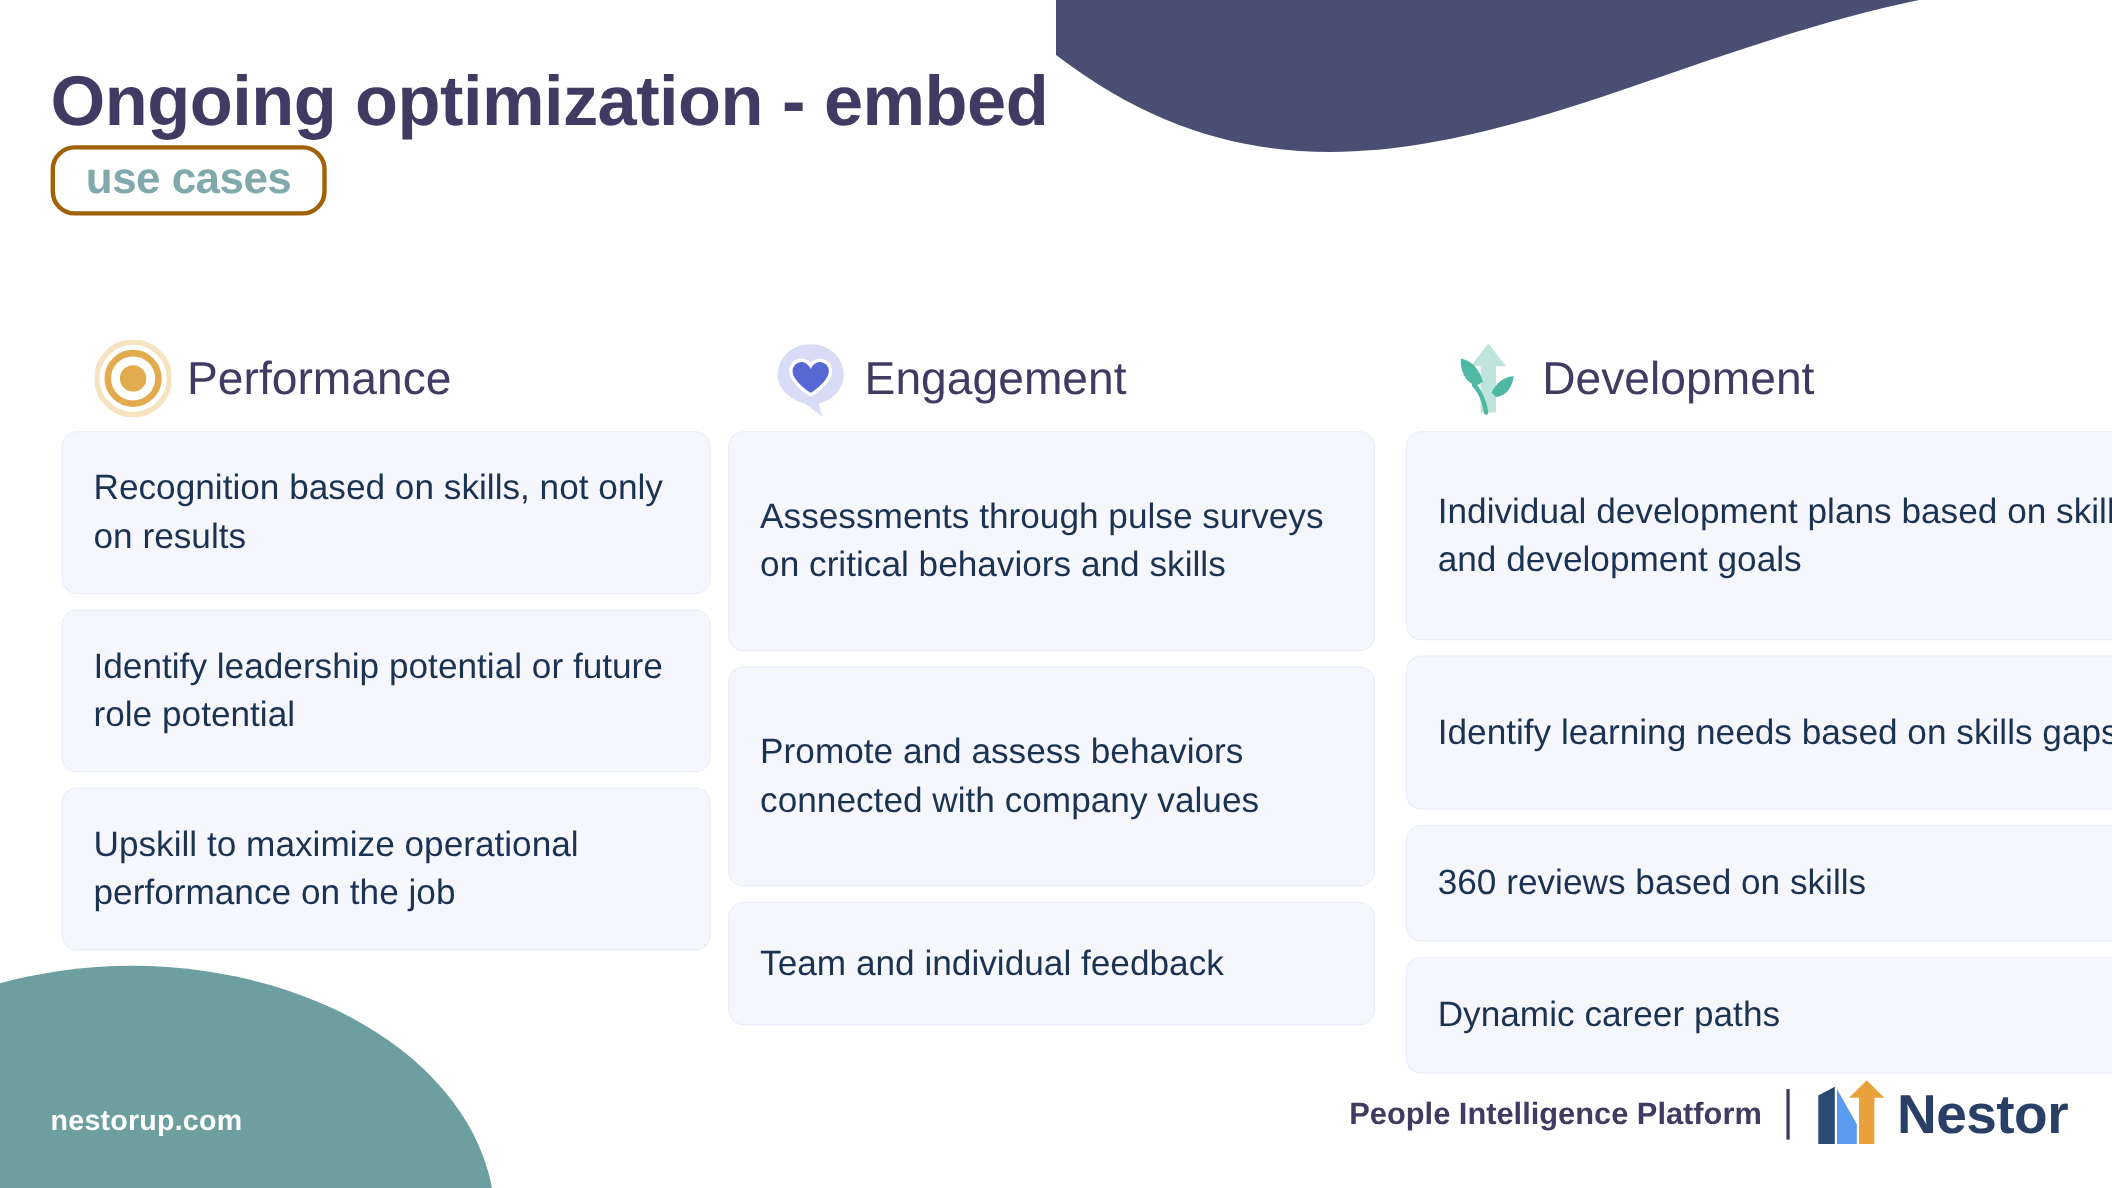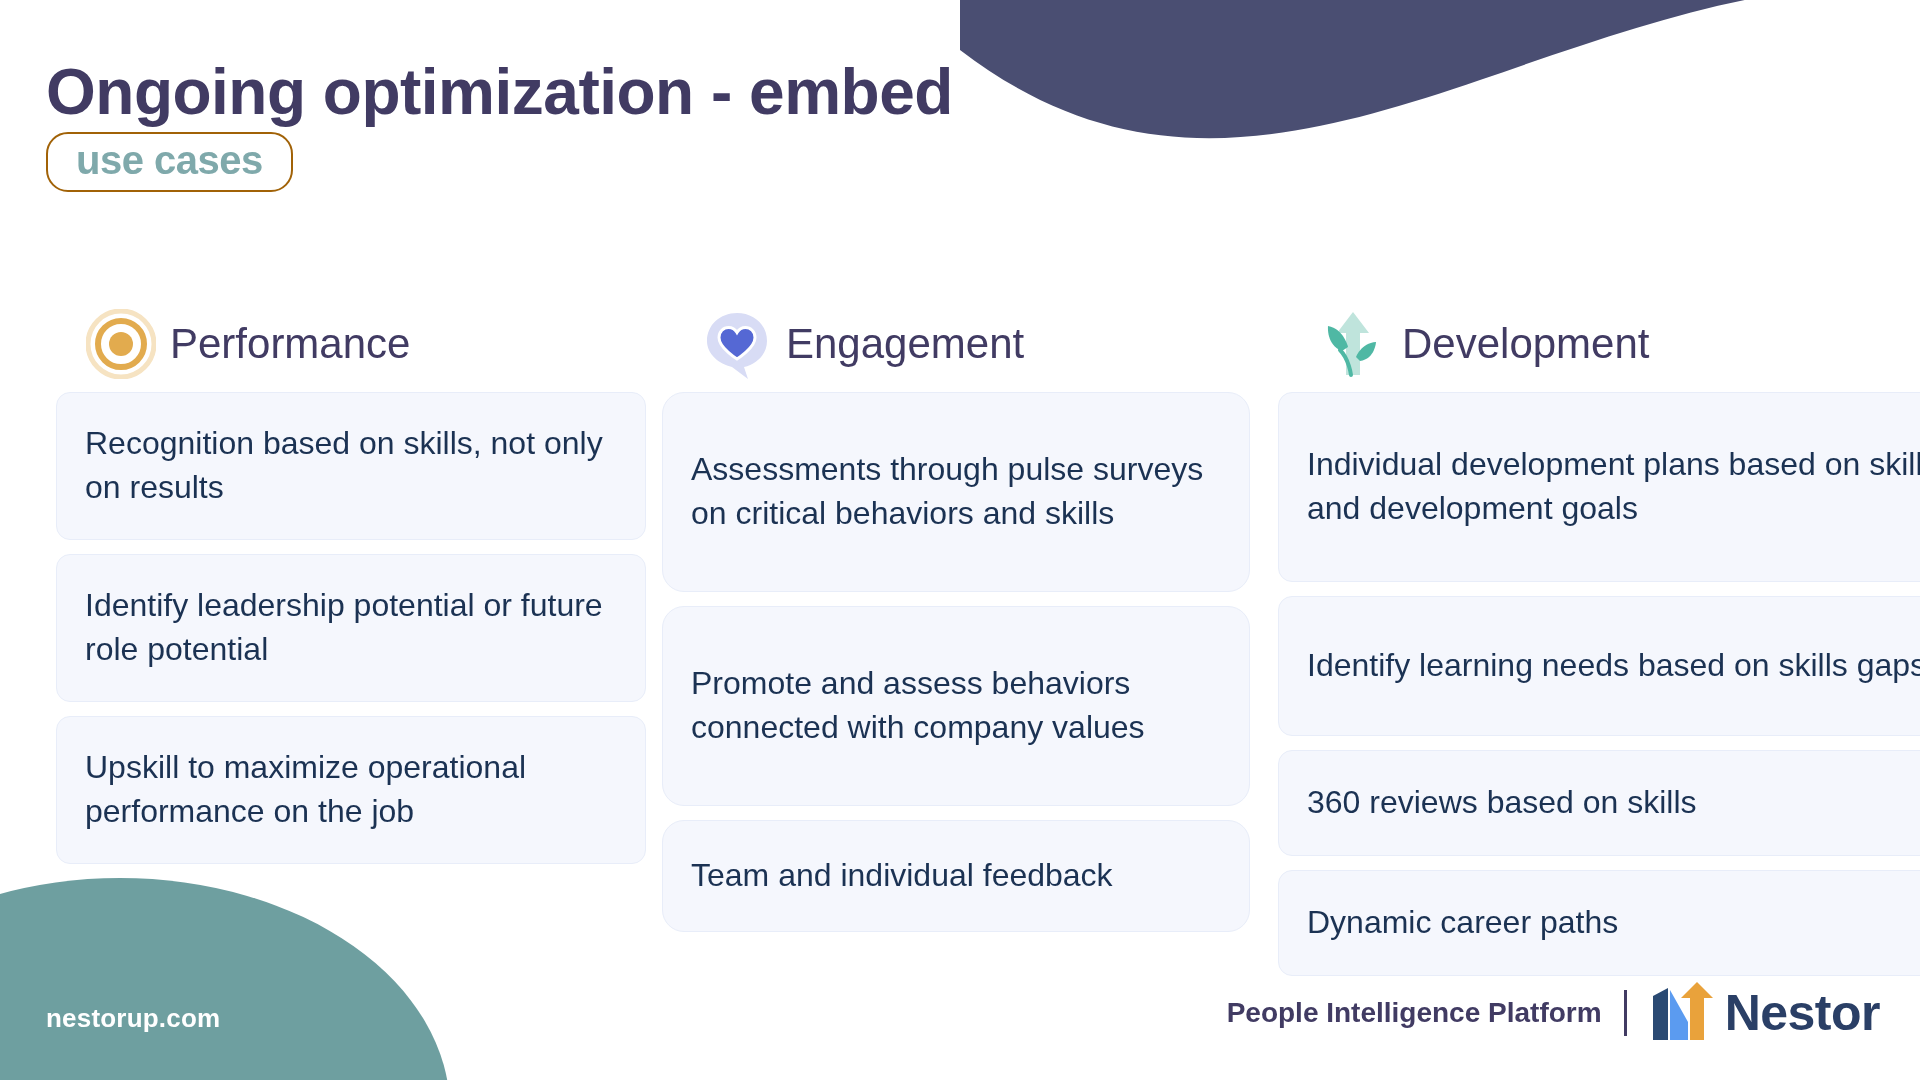--- a/index.html
+++ b/index.html
@@ -18,21 +18,21 @@
   
   .title-wrap { position:absolute; left:46px; top:52px; width:1300px; }
   .title {
     font-size:64px; line-height:1.25; font-weight:700;
     color:#413b63; letter-spacing:-0.5px;
   }
   .title .line { display:block; white-space:nowrap; }
   .title .l2 { display:flex; align-items:center; gap:26px; }
   .badge {
     display:inline-flex; align-items:center; justify-content:center;
-    border:2px solid #a16207; border-radius:22px;
+    border:4px solid #a16207; border-radius:22px;
     color:#7fa9ab; font-size:40px; font-weight:700;
     padding:4px 28px 8px; line-height:1.1;
     white-space:nowrap;
   }
 
   
   .columns { position:absolute; left:46px; top:296px; width:1840px; display:flex; gap:16px; }
   .col { width:600px; display:flex; flex-direction:column; }
   .col-head { display:flex; align-items:center; gap:14px; height:96px; padding-left:40px; }
   .col-head .ico { width:70px; height:70px; flex:0 0 70px; display:block; }
@@ -45,21 +45,21 @@
     padding:26px 28px;
     display:flex; align-items:center;
   }
   .col-1 .cards { padding-left:10px; }
   .col-1 .card { width:590px; }
   .col-2 .cards { padding-left:0px; }
   .col-2 .card { width:588px; }
   .col-3 .cards { padding-left:0px; }
   .col-3 .card { width:718px; }
   .col-1 .card { min-height:148px; }
-  .col-2 .card { min-height:112px;border-radius:22px; }
+  .col-2 .card { min-height:112px; }
   .col-3 .card { min-height:106px; }
   .col-2 .card.c0 { min-height:200px; }
   .col-2 .card.c1 { min-height:200px; }
   .col-3 .card.c0 { min-height:190px; }
   .col-3 .card.c1 { min-height:140px; }
 
   
   .site-url {
     position:absolute; left:46px; bottom:46px;
     color:#ffffff; font-size:26px; font-weight:700; letter-spacing:0.2px;

